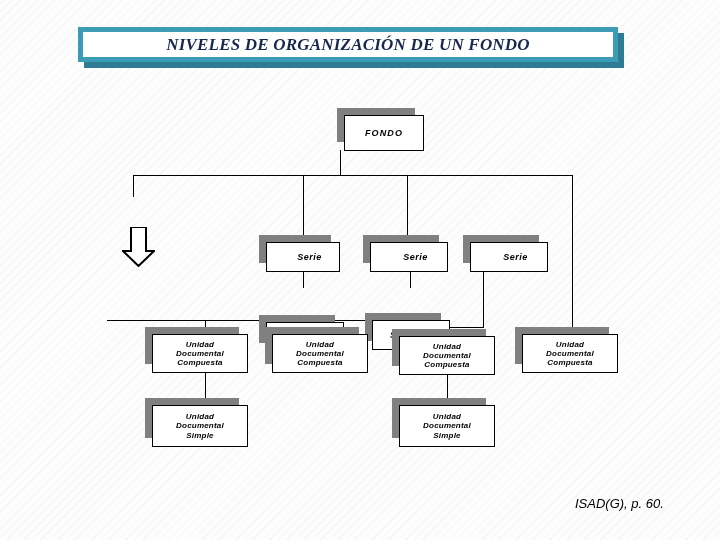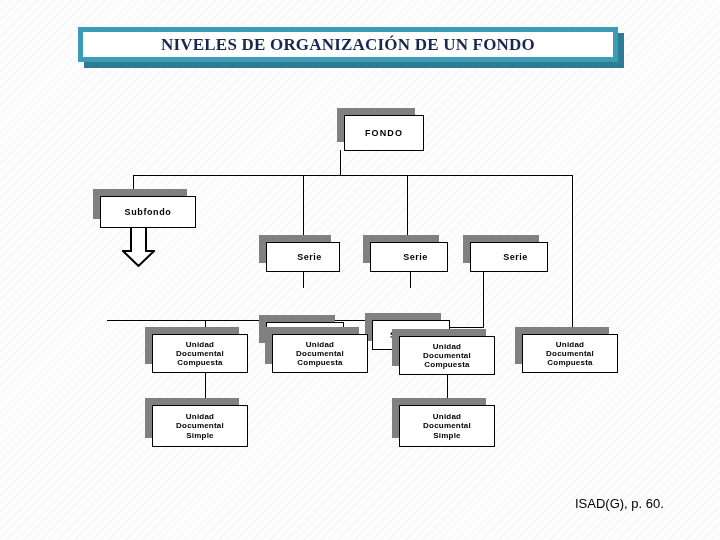--- a/index.html
+++ b/index.html
@@ -21,20 +21,21 @@
     width: 720px;
     height: 540px;
     background-color: #fdfdfd;
     background-image: repeating-linear-gradient(
         -45deg,
         rgba(0,0,0,0.030) 0px,
         rgba(0,0,0,0.030) 1px,
         rgba(255,255,255,0) 1px,
         rgba(255,255,255,0) 6px
     );
+    font-style: italic;
   }
 
   
   #title-banner {
     position: absolute;
     left: 78px;
     top: 27px;
     width: 540px;
     height: 35px;
     background: #ffffff;
@@ -155,23 +156,20 @@
   <div id="down-arrow">
     <svg width="33" height="40" viewBox="0 0 33 40" xmlns="http://www.w3.org/2000/svg">
       <polygon points="9,0 24,0 24,24 32,24 16.5,39 1,24 9,24" fill="#ffffff" stroke="#000000" stroke-width="2" stroke-linejoin="miter"></polygon>
     </svg>
   </div>
 
   <div class="node n-fondo" style="left:300px; top:115px; width:80px; height:36px;">
     <span class="lbl">FONDO</span>
   </div>
 
-  <div class="node n-subfondo" style="left:100px; top:196px; width:96px; height:32px;">
-    <span class="lbl">Subfondo</span>
-  </div>
 
   <div class="node n-serie" style="left:266px; top:242px; width:74px; height:30px;">
     <span class="lbl">Serie</span>
   </div>
 
   <div class="node n-serie" style="left:370px; top:242px; width:78px; height:30px;">
     <span class="lbl">Serie</span>
   </div>
 
   <div class="node n-serie" style="left:470px; top:242px; width:78px; height:30px;">

